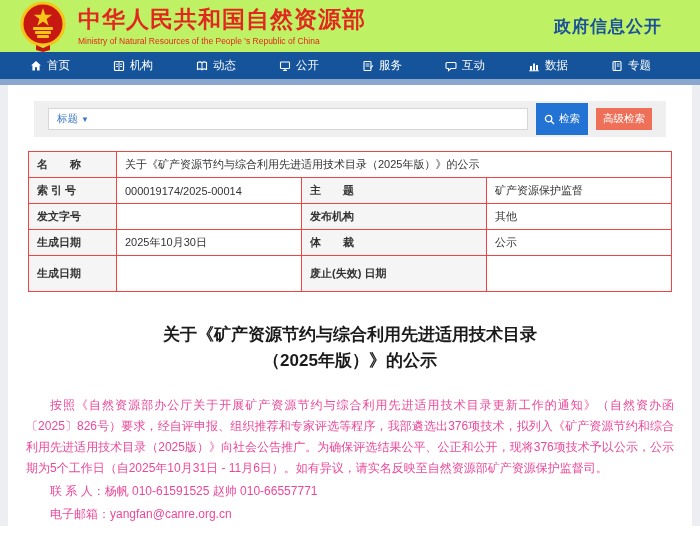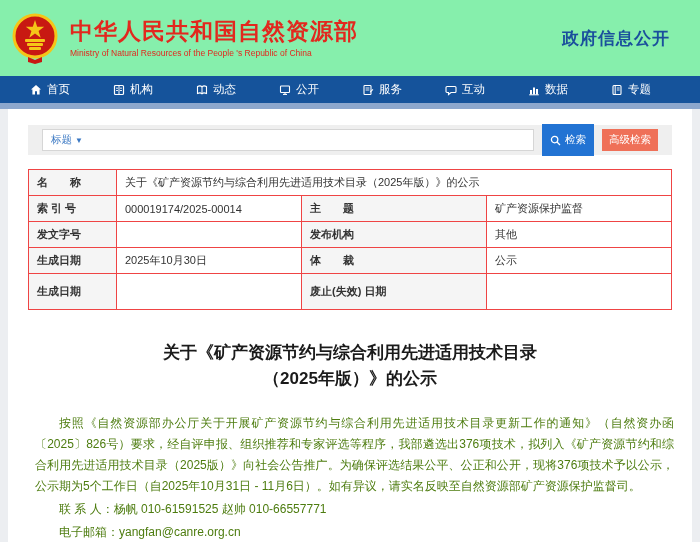--- a/index.html
+++ b/index.html
@@ -1,59 +1,59 @@
 <!DOCTYPE html>
 <html><head>
 <meta charset="utf-8">
 <style>
   * { margin:0; padding:0; box-sizing:border-box; }
   html,body { width:700px; height:542px; overflow:hidden; background:#fff;
     font-family:"Liberation Sans","DejaVu Sans",sans-serif; }
 
   
-  .header { height:76px; background:#86efac; display:flex; align-items:center; padding:0 12px; }
+  .header { height:52px; background:#bef264; display:flex; align-items:center; padding:0 20px; }
   .emblem { width:46px; height:52px; flex:0 0 auto; }
   .title-wrap { margin-left:12px; }
   .title-cn { color:#e2281e; font-size:23px; font-weight:bold; letter-spacing:1px; line-height:1.2; }
   .title-en { color:#e2281e; font-size:8.5px; margin-top:3px; }
   .header-right { margin-left:auto; color:#1a4f9c; font-size:17px; font-weight:bold; letter-spacing:1px; padding-right:18px; }
 
   
   .nav { height:27px; background:#15539b; display:flex; align-items:center; padding:4px 18px; }
   .nav-item { flex:1; display:flex; align-items:center; justify-content:flex-start; gap:5px;
     color:#fff; font-size:11.5px; cursor:pointer; padding-left:12px; }
   .nav-item svg { width:12px; height:12px; }
   .nav-strip { height:6px; background:#8ca7cd; }
 
   
   .page { background:#eceef1; height:441px; }
   .card { margin:0 8px; background:#fff; height:100%; padding-top:16px; }
 
   
-  .search-bar { margin:0 20px; background:#efefef; height:30px; display:flex; align-items:center; padding:0 14px; gap:8px; }
+  .search-bar { margin:0 26px; background:#efefef; height:36px; display:flex; align-items:center; padding:0 14px; gap:8px; }
   .search-input { flex:1; height:22px; background:#fff; border:1px solid #d6d6d6; display:flex; align-items:center; padding:0 8px; }
   .search-select { color:#3a78c3; font-size:10.5px; display:flex; align-items:center; gap:3px; cursor:pointer; }
   .caret { font-size:8px; color:#3a78c3; }
   .btn-search { height:22px; min-width:52px; background:#2273d3; color:#fff; border:none; font-size:10.5px;
     display:flex; align-items:center; justify-content:center; gap:4px; cursor:pointer; padding:16px 8px; }
   .btn-adv { height:22px; min-width:56px; background:#ef7058; color:#fff; border:none; font-size:10.5px;
     display:flex; align-items:center; justify-content:center; cursor:pointer; padding:0 0; }
 
   
   .meta { margin:14px 20px 0 20px; border-collapse:collapse; width:644px; table-layout:fixed; font-size:11px; color:#333; }
   .meta td { border:1px solid #ef4444; padding:5px 8px; height:24px; vertical-align:middle; }
   .meta .lbl { background:#f5f5f5; font-weight:bold; width:88px; }
   .meta .lbl2 { background:#f5f5f5; font-weight:bold; width:92px; }
   .meta .val { background:#fff; }
   .meta .w-val1 { width:270px; }
 
   
   .article { padding:30px 18px 0 18px; }
   .art-title { text-align:center; font-size:17px; font-weight:bold; color:#1a1a1a; line-height:1.55; }
-  .art-body { margin-top:20px; font-size:12px; color:#4d7c0f; line-height:1.75; text-align:justify;margin-left:9px; }
+  .art-body { margin-top:20px; font-size:12px; color:#ec4899; line-height:1.75; text-align:justify; }
   .art-body p.indent { text-indent:2em; }
   .art-body p.contact { text-indent:2em; margin-top:2px; }
 </style>
 </head>
 <body>
 
 <div class="header">
   <svg class="emblem" viewBox="0 0 46 52">
     <circle cx="23" cy="24" r="21" fill="#c81812"></circle>
     <circle cx="23" cy="24" r="21" fill="none" stroke="#f5c518" stroke-width="3"></circle>

